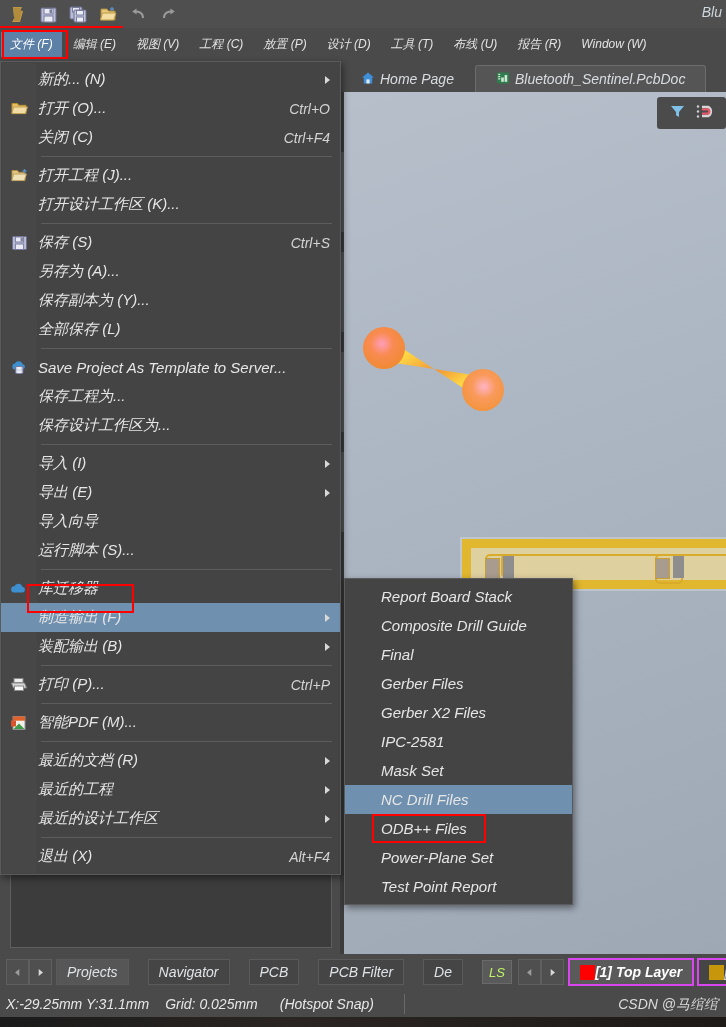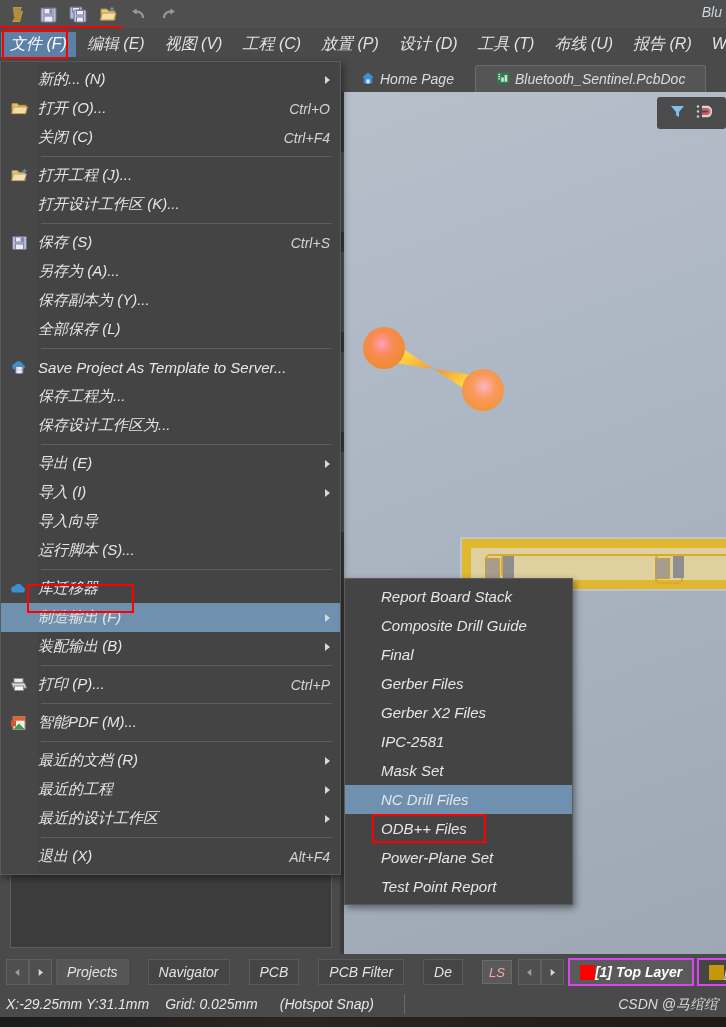--- a/index.html
+++ b/index.html
@@ -41,21 +41,21 @@
   .tbtn svg { display:block; }
 
   
   .menubar {
     position: absolute; left: 0; top: 28px; width: 726px; height: 33px;
     background: #4a4a4a;
     display: flex; align-items: center;
     white-space: nowrap;
   }
   .menubar .mi {
-    color: #e3e3e3; font-size: 16px;
+    color: #e3e3e3; font-size: 12px;
     padding: 3px 9px 4px 9px;
     margin: 0 1px;
     line-height: 18px;
   }
   .menubar .mi.active {
     background: #5d81a6;
     color: #ffffff;
   }
   .redoutline {
     position: absolute;
@@ -177,21 +177,21 @@
   }
   .ptab {
     height: 26px; display:flex; align-items:center; padding: 0 10px;
     color:#dfe3e7; font-size:14px; border:1px solid #5a5a5a; background:#454545;
     margin-right:19px; white-space:nowrap; box-sizing:border-box;
   }
   .ptab.sel { background:#565656; }
   .swatch-red { width:38px; height:22px; background:#ff0000; }
   .ls-box {
     height:22px; display:flex; align-items:center; padding:0 6px;
-    background:#5a5a5a; color:#fca5a5; font-size:13px; border:1px solid #6a6a6a;
+    background:#5a5a5a; color:#bef264; font-size:13px; border:1px solid #6a6a6a;
   }
   .layertab {
     height:28px; display:flex; align-items:center; gap:0; padding:0 10px;
     font-size:14px; color:#d6dade; border:2px solid #d946ef; background:#454545;
     margin-right:3px; white-space:nowrap; box-sizing:border-box;
   }
   .layertab.sel { background:#5a5a5a; color:#ffffff; font-weight:bold;}
   .lsw { width:15px; height:15px; display:inline-block; }
 
   
@@ -471,26 +471,26 @@
       <span class="lbl">保存工程为...</span>
     </div>
 
     <div class="mrow">
       <span class="lbl">保存设计工作区为...</span>
     </div>
 
     <div class="msep"></div>
 
     <div class="mrow">
+      <span class="lbl">导入 (I)</span>
+      <span class="arrow"></span>
+    </div>
+
+    <div class="mrow">
       <span class="lbl">导出 (E)</span>
-      <span class="arrow"></span>
-    </div>
-
-    <div class="mrow">
-      <span class="lbl">导入 (I)</span>
       <span class="arrow"></span>
     </div>
 
     <div class="mrow">
       <span class="lbl">导入向导</span>
     </div>
 
     <div class="mrow">
       <span class="lbl">运行脚本 (S)...</span>
     </div>

